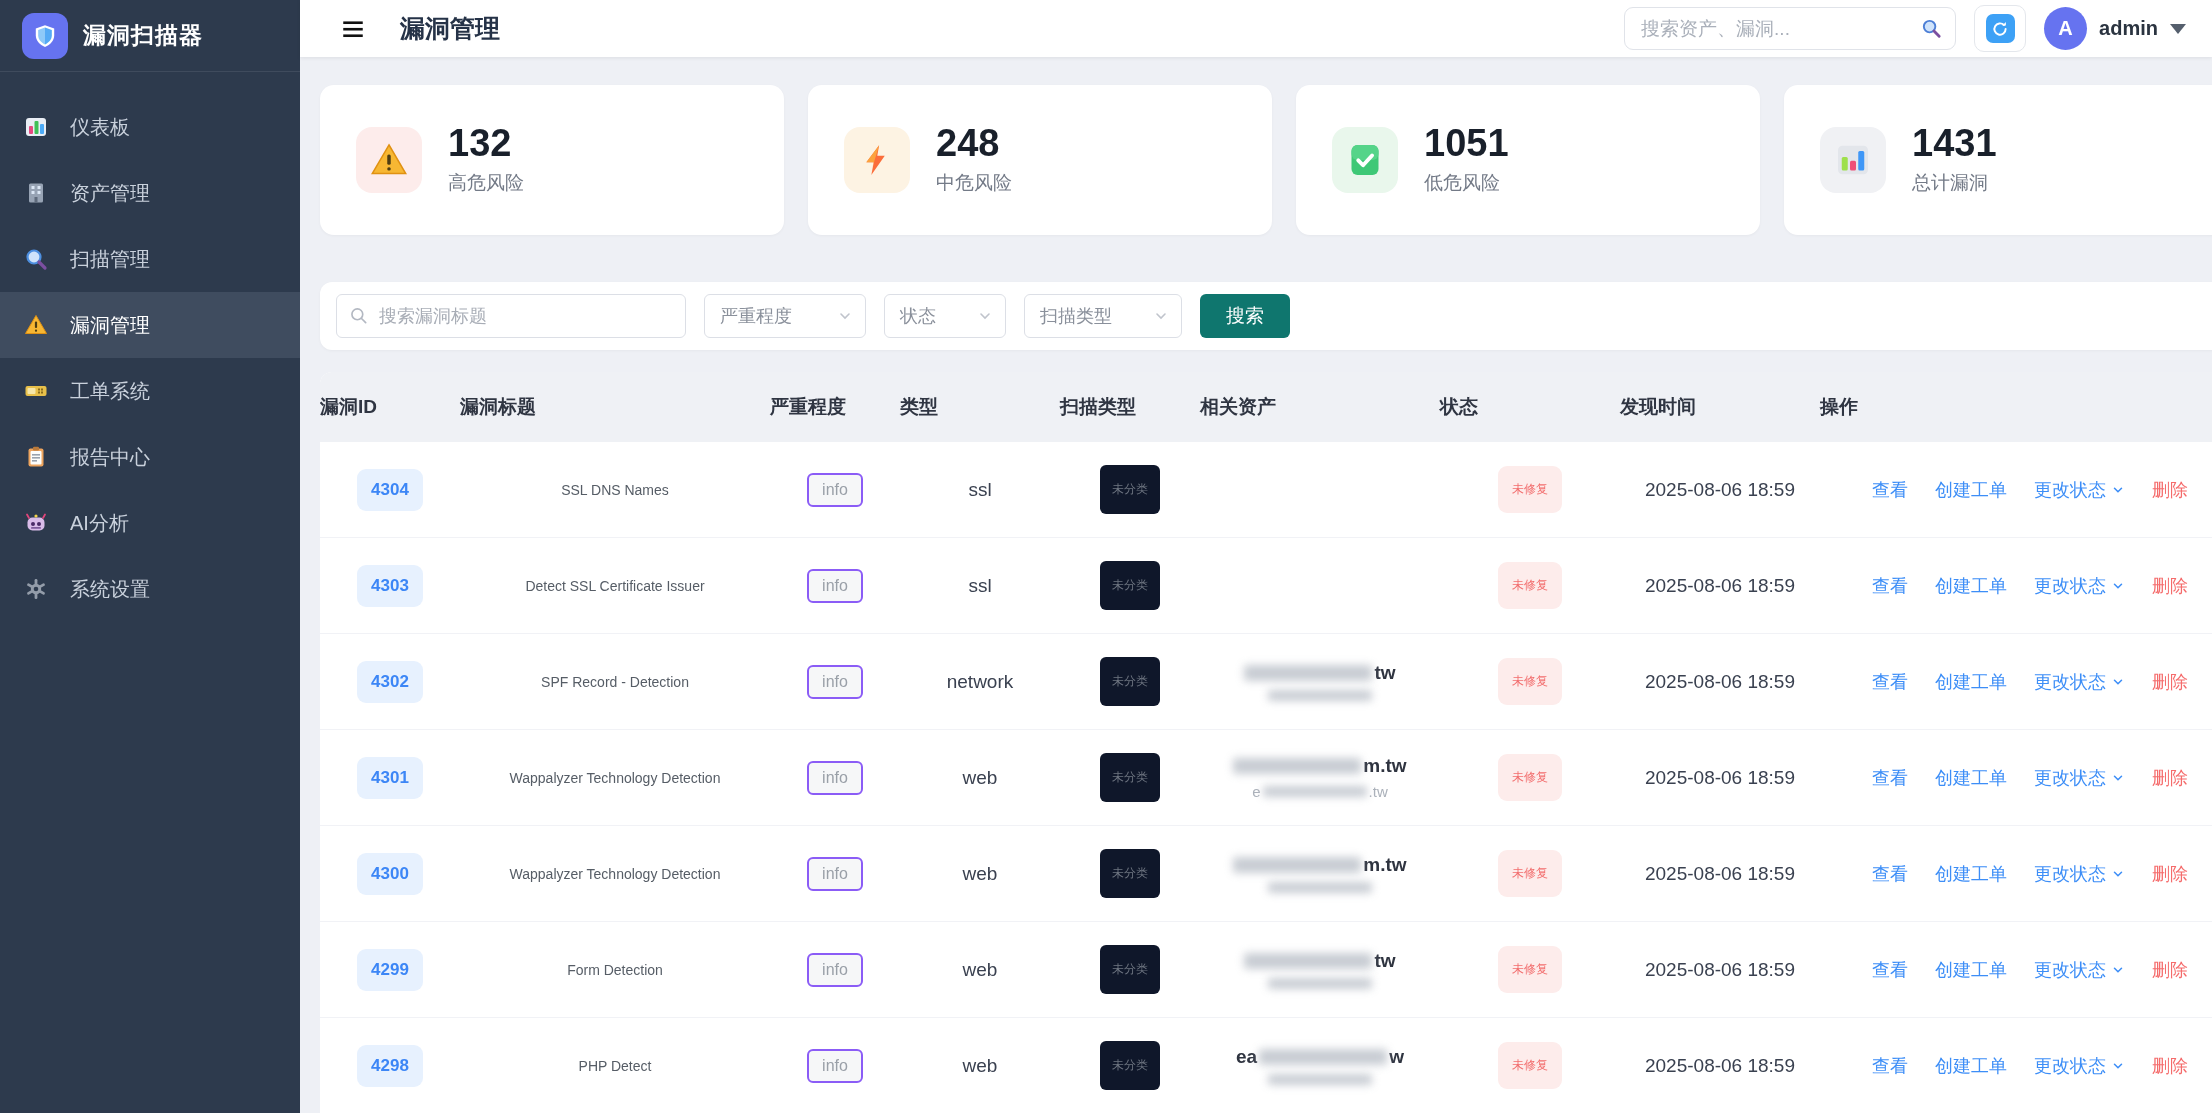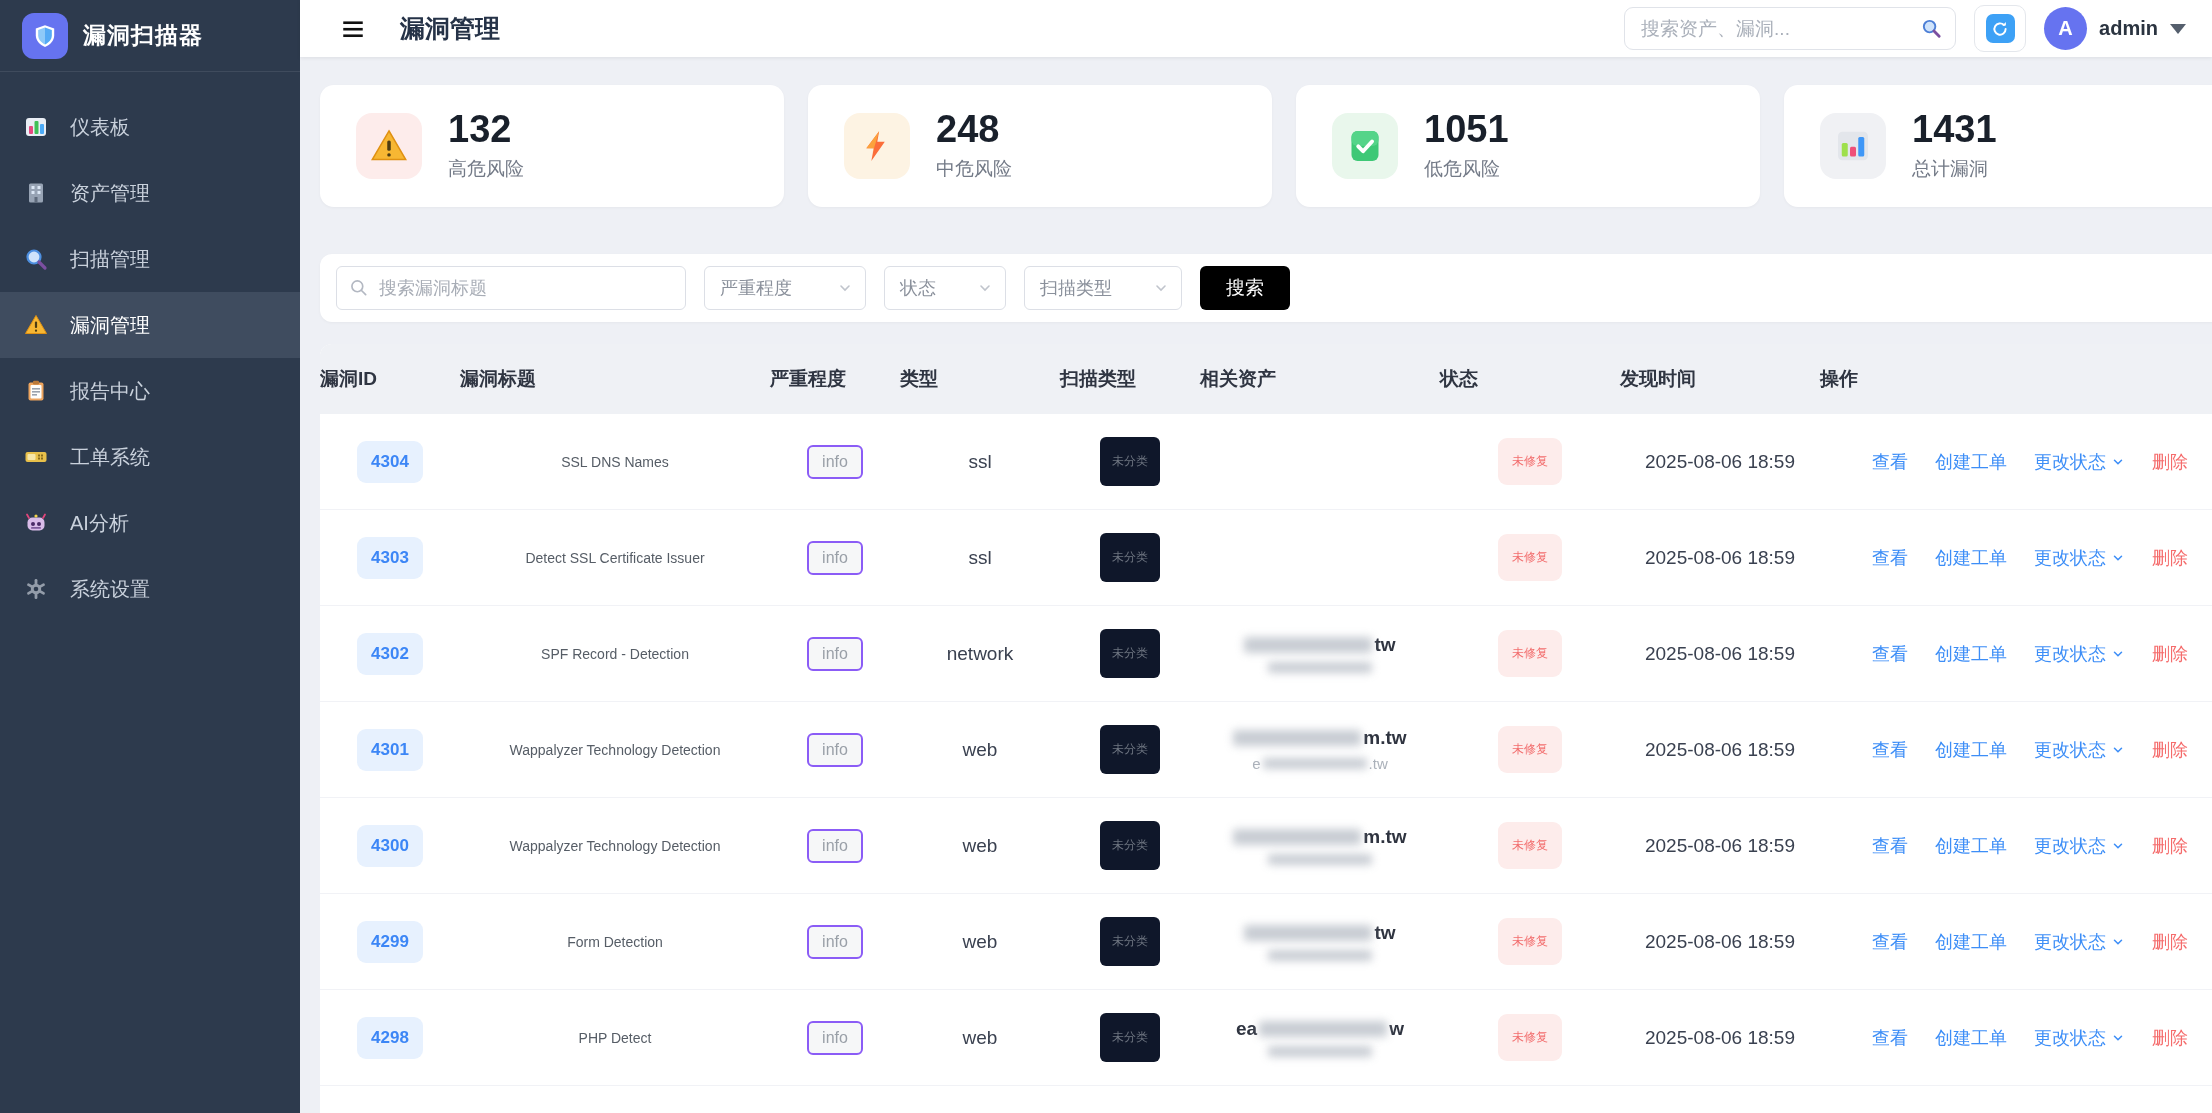--- a/index.html
+++ b/index.html
@@ -47,41 +47,41 @@
   .avatar { width:43px; height:43px; border-radius:50%; background:#6673f0; color:#fff;
             font-size:20px; font-weight:bold; display:flex; align-items:center; justify-content:center; }
   .user-name { font-size:20px; font-weight:bold; color:#2b3440; }
   .caret { width:0; height:0; border-left:8px solid transparent; border-right:8px solid transparent;
            border-top:10px solid #555f6d; }
 
   
   .content { padding:28px 0 0 20px; flex:1; overflow:hidden; }
 
   .stats { display:flex; gap:24px; width:2260px; }
-  .stat-card { width:464px; height:122px; background:#ffffff; border-radius:14px;
+  .stat-card { width:464px; height:150px; background:#ffffff; border-radius:14px;
                display:flex; align-items:center; gap:26px; padding:0 0 0 36px;
                box-shadow:0 1px 3px rgba(0,0,0,.04); flex:none; }
   .stat-icon { width:66px; height:66px; border-radius:16px; display:flex; align-items:center;
                justify-content:center; flex:none; }
   .stat-num { font-size:38px; font-weight:bold; color:#19202b; line-height:1.05; }
   .stat-label { font-size:19px; color:#737a87; margin-top:7px; }
 
   .filter-card { margin-top:47px; width:1920px; height:68px; background:#ffffff; border-radius:12px;
                  display:flex; align-items:center; gap:18px; padding:0 16px;
                  box-shadow:0 1px 3px rgba(0,0,0,.04); }
   .f-search { position:relative; width:350px; }
   .f-search input { width:100%; height:44px; border:1px solid #dcdfe6; border-radius:6px;
                     padding:0 14px 0 42px; font-size:18px; color:#303133; outline:none; }
   .f-search input::placeholder { color:#a8adb6; }
   .f-search .mag { position:absolute; left:13px; top:12px; }
   .select { height:44px; border:1px solid #dcdfe6; border-radius:6px; background:#fff;
             display:flex; align-items:center; justify-content:space-between; padding:0 12px 0 15px;
             font-size:18px; color:#8a909b; cursor:pointer; }
   .sel-severity { width:162px; } .sel-status { width:122px; } .sel-scan { width:158px; }
-  .search-btn { height:44px; padding:0 26px; background:#000000; border:none; border-radius:6px;
+  .search-btn { height:44px; padding:0 26px; background:#0f766e; border:none; border-radius:6px;
                 color:#ffffff; font-size:19px; cursor:pointer; font-family:inherit; }
 
   .table-card { margin-top:22px; width:1920px; height:769px; background:#ffffff;
                 border-radius:12px 12px 0 0; overflow:hidden; }
   .tgrid { display:grid; grid-template-columns:140px 310px 130px 160px 140px 240px 180px 200px 420px;
            align-items:center; }
   .thead { background:#eff1f5; height:70px; font-size:19px; font-weight:bold; color:#2f3542; }
   .th { text-align:left; }
   .trow { height:96px; border-bottom:1px solid #f1f2f6; }
   .cell { text-align:center; }
@@ -164,42 +164,42 @@
               <path d="M12 2.5L22.5 20.5H1.5z" fill="#f7b733" stroke="#e09112" stroke-width="1"></path>
               <rect x="10.9" y="8.5" width="2.2" height="6.5" rx="1" fill="#4d3c12"></rect>
               <rect x="10.9" y="16.5" width="2.2" height="2.2" rx="1" fill="#4d3c12"></rect>
             </svg>
           </span>
           <span>漏洞管理</span>
         </div>
         <div class="nav-item">
           <span class="nav-icon">
             <svg width="24" height="24" viewBox="0 0 24 24">
+              <rect x="1.5" y="7" width="21" height="10" rx="2" fill="#e8c04a"></rect>
+              <rect x="3.5" y="9" width="8" height="6" rx="1" fill="#f6e6a8"></rect>
+              <rect x="14" y="9.5" width="2" height="2" fill="#8a6d1c"></rect>
+              <rect x="17" y="9.5" width="2" height="2" fill="#8a6d1c"></rect>
+              <rect x="14" y="12.5" width="2" height="2" fill="#8a6d1c"></rect>
+              <rect x="17" y="12.5" width="2" height="2" fill="#8a6d1c"></rect>
+            </svg>
+          </span>
+          <span>工单系统</span>
+        </div>
+        <div class="nav-item">
+          <span class="nav-icon">
+            <svg width="24" height="24" viewBox="0 0 24 24">
               <rect x="4.5" y="3.5" width="15" height="18" rx="2" fill="#eda45e"></rect>
               <rect x="6.5" y="6" width="11" height="13.5" rx="1" fill="#fdfdfb"></rect>
               <rect x="9" y="1.8" width="6" height="3.6" rx="1.2" fill="#b9793a"></rect>
               <rect x="8" y="9" width="8" height="1.6" fill="#9aa2ad"></rect>
               <rect x="8" y="12" width="8" height="1.6" fill="#9aa2ad"></rect>
               <rect x="8" y="15" width="5" height="1.6" fill="#9aa2ad"></rect>
             </svg>
           </span>
           <span>报告中心</span>
-        </div>
-        <div class="nav-item">
-          <span class="nav-icon">
-            <svg width="24" height="24" viewBox="0 0 24 24">
-              <rect x="1.5" y="7" width="21" height="10" rx="2" fill="#e8c04a"></rect>
-              <rect x="3.5" y="9" width="8" height="6" rx="1" fill="#f6e6a8"></rect>
-              <rect x="14" y="9.5" width="2" height="2" fill="#8a6d1c"></rect>
-              <rect x="17" y="9.5" width="2" height="2" fill="#8a6d1c"></rect>
-              <rect x="14" y="12.5" width="2" height="2" fill="#8a6d1c"></rect>
-              <rect x="17" y="12.5" width="2" height="2" fill="#8a6d1c"></rect>
-            </svg>
-          </span>
-          <span>工单系统</span>
         </div>
         <div class="nav-item">
           <span class="nav-icon">
             <svg width="24" height="24" viewBox="0 0 24 24">
               <rect x="3.5" y="6.5" width="17" height="13" rx="5" fill="#d9bce9"></rect>
               <circle cx="9" cy="13" r="2" fill="#4a2a66"></circle>
               <circle cx="15" cy="13" r="2" fill="#4a2a66"></circle>
               <rect x="7" y="16" width="10" height="1.8" rx="0.9" fill="#7e5b9b"></rect>
               <path d="M5 7L3 3.5M19 7l2-3.5" stroke="#e0457b" stroke-width="1.8" stroke-linecap="round"></path>
               <circle cx="12" cy="5" r="1.6" fill="#f2d24b"></circle>

